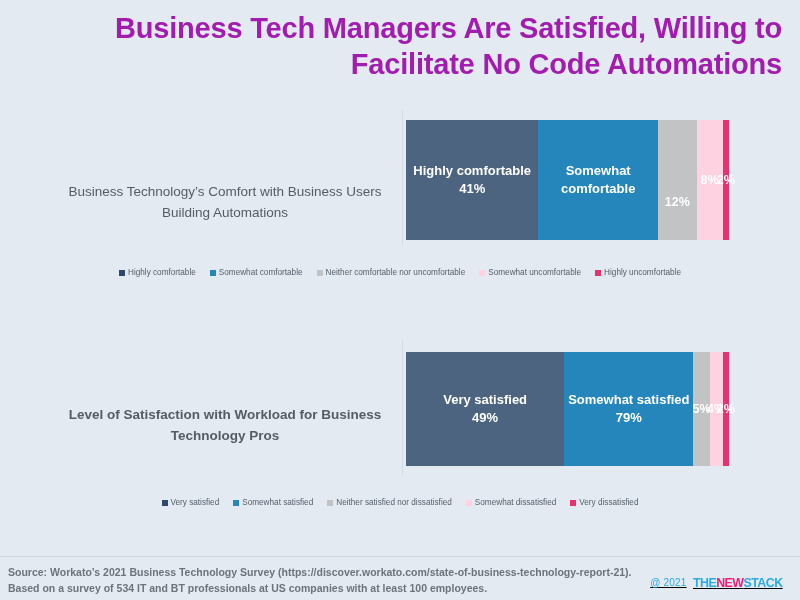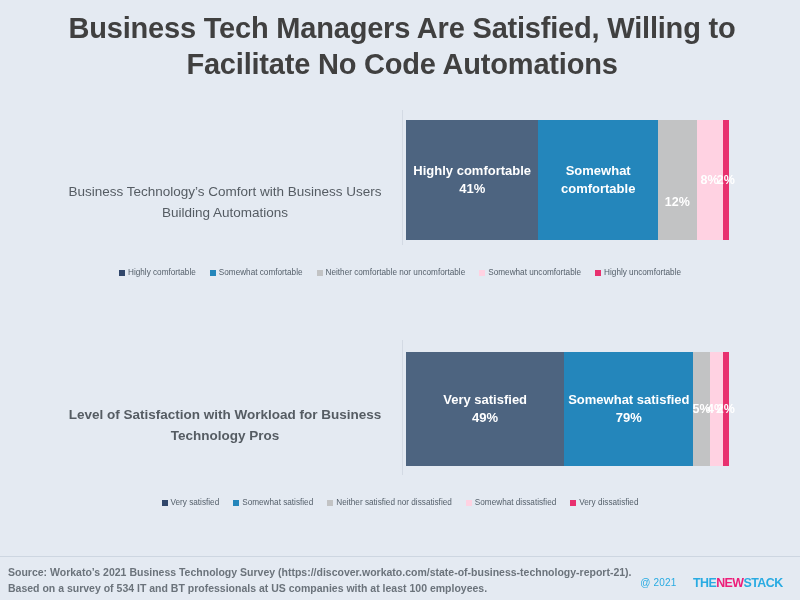--- a/index.html
+++ b/index.html
@@ -20,25 +20,25 @@
     height: 600px;
     box-sizing: border-box;
   }
 
   
   .title {
     position: absolute;
     left: 22px;
     top: 10px;
     width: 760px;
-    text-align: center;
+    text-align: right;
     font-size: 29px;
     font-weight: bold;
     line-height: 1.25;
-    color: #404040;
+    color: #a21caf;
     letter-spacing: -0.2px;
   }
 
   
   .chart-block {
     position: absolute;
     left: 0;
     width: 800px;
   }
   #chart-1 { top: 110px; }
@@ -158,21 +158,22 @@
     line-height: 1.5;
     color: #6b737b;
     font-weight: bold;
   }
   .attribution {
     position: absolute;
     right: 10px;
     top: 575px;
     display: flex;
     align-items: center;
-    gap: 16px;
+    gap: 6px;
+    text-decoration: underline;
   }
   .copyright {
     font-size: 10px;
     color: #29abe2;
     letter-spacing: 0.2px;
   }
   .logo {
     font-size: 13.5px;
     font-weight: bold;
     letter-spacing: -0.6px;

